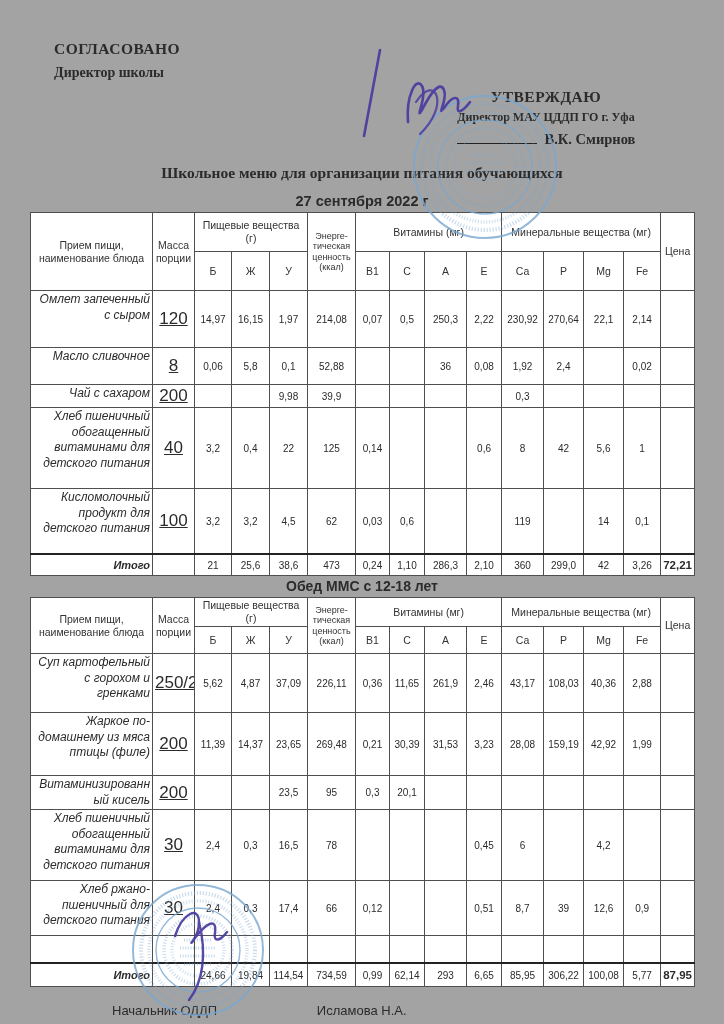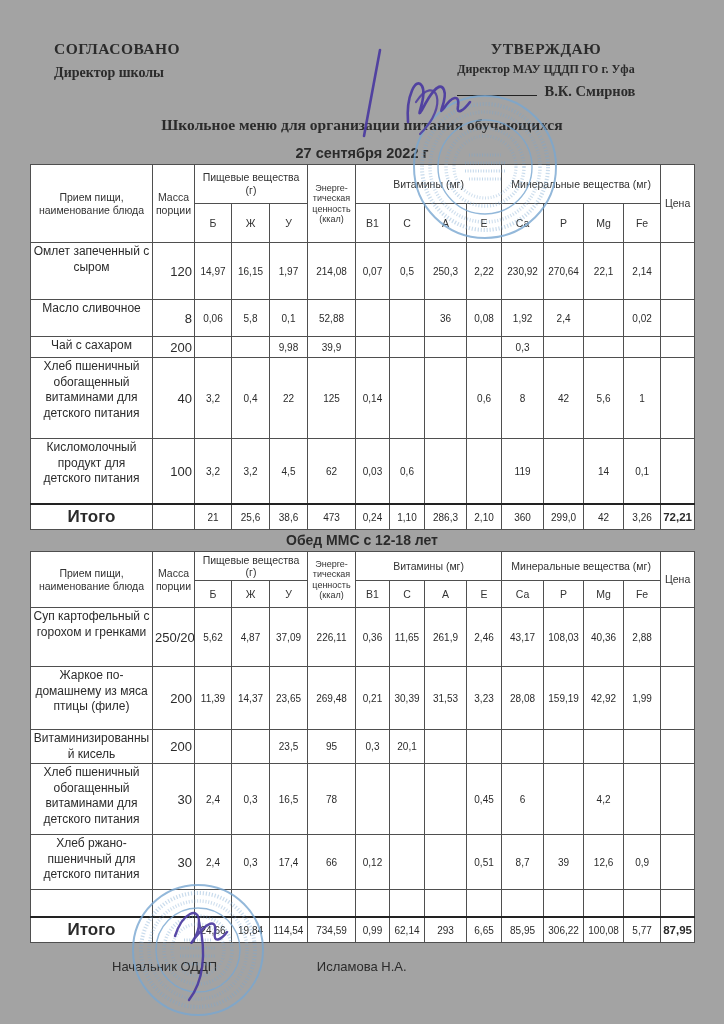--- a/index.html
+++ b/index.html
@@ -9,40 +9,40 @@
     background:#a3a3a3;
     font-family:"Liberation Sans",sans-serif;
     color:#2b2b2b;
     overflow:hidden;
   }
   
   .signoff-row{display:flex;padding:40px 28px 0 54px;}
   .agreed-block{font-family:"Liberation Serif",serif;font-weight:bold;}
   .agreed-title{font-size:15.5px;letter-spacing:.5px;}
   .agreed-sub{font-size:14px;margin-top:7px;}
-  .approved-block{margin-left:auto;font-family:"Liberation Serif",serif;font-weight:bold;text-align:center;width:300px;}
+  .approved-block{margin-left:auto;font-family:"Liberation Serif",serif;font-weight:bold;text-align:center;width:300px;margin-top:48px;}
   .approved-title{font-size:15.5px;letter-spacing:.5px;}
   .approved-sub{font-size:12px;margin-top:4px;}
   .approved-sign-line{font-size:14.5px;margin-top:6px;}
   .sig-line{display:inline-block;width:80px;border-bottom:1.4px solid #222;height:12px;margin-right:8px;}
   
   .doc-title{margin-top:16px;text-align:center;font-family:"Liberation Serif",serif;font-weight:bold;font-size:15.5px;}
   .date-title{margin-top:11px;text-align:center;font-weight:bold;font-size:14.5px;}
   .meal-title{margin-top:3px;text-align:center;font-weight:bold;font-size:14px;}
   .meal-title.lunch{margin-top:2px;}
   
   table.menu{border-collapse:collapse;table-layout:fixed;width:664px;margin:3px 0 0 30px;background:#fff;}
   table.menu th,table.menu td{border:1px solid #4f4f4f;padding:1px 2px;overflow:hidden;}
   table.menu th{font-weight:normal;font-size:10.5px;color:#333;text-align:center;vertical-align:middle;line-height:1.2;}
   table.menu th.energy{font-size:9px;line-height:1.15;}
-  td.dish{font-size:12px;text-align:center;vertical-align:top;padding:2px 3px;line-height:1.3;overflow-wrap:break-word;}
-  td.mass{font-size:13px;text-align:right;vertical-align:middle;}
+  td.dish{font-size:12px;text-align:right;vertical-align:top;padding:2px 3px;line-height:1.3;overflow-wrap:break-word;font-style:italic;}
+  td.mass{font-size:17px;text-align:center;vertical-align:middle;text-decoration:underline;}
   td.num{font-size:10px;text-align:center;vertical-align:middle;}
   tr.total td{border-top:2px solid #222;}
-  tr.total td.dish{font-weight:bold;font-size:17px;vertical-align:middle;}
+  tr.total td.dish{font-weight:bold;font-size:11px;vertical-align:middle;}
   tr.total td.price-cell{font-weight:bold;font-size:11.5px;}
   
   #t-breakfast thead tr:nth-child(1) th{height:36px;}
   #t-breakfast thead tr:nth-child(2) th{height:36px;}
   #t-breakfast tbody tr:nth-child(1) td{height:54px;}
   #t-breakfast tbody tr:nth-child(2) td{height:34px;}
   #t-breakfast tbody tr:nth-child(3) td{height:18px;}
   #t-breakfast tbody tr:nth-child(4) td{height:78px;}
   #t-breakfast tbody tr:nth-child(5) td{height:62px;}
   #t-breakfast tr.total td{height:18px;}

